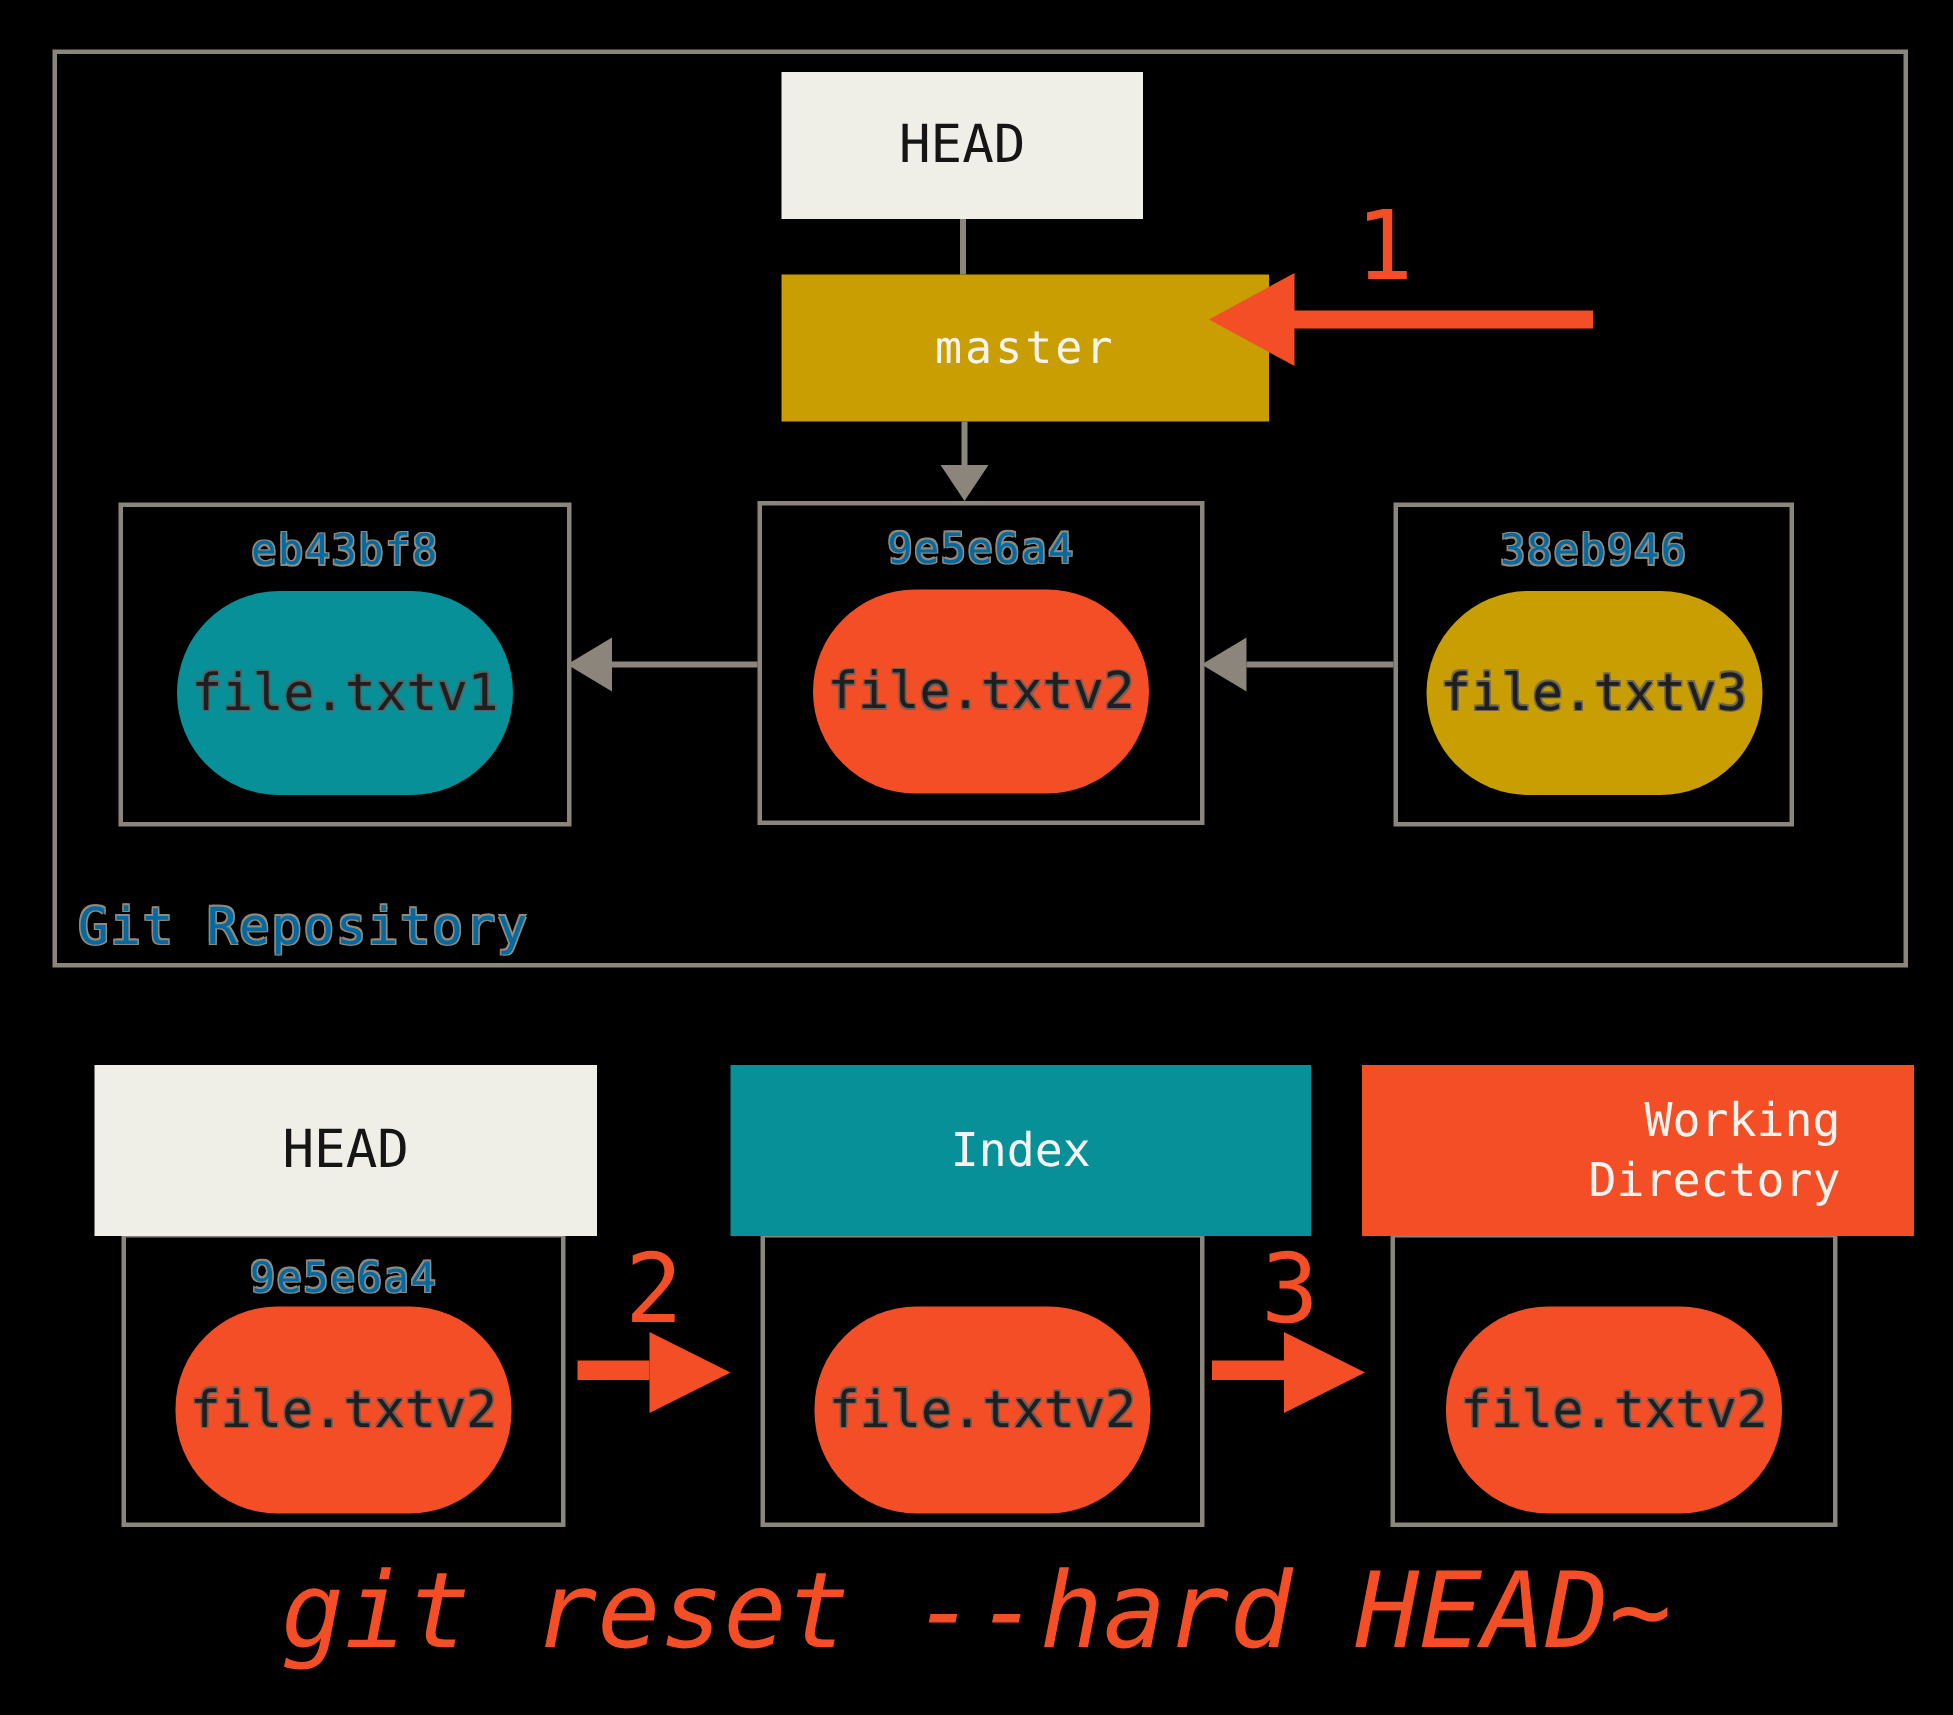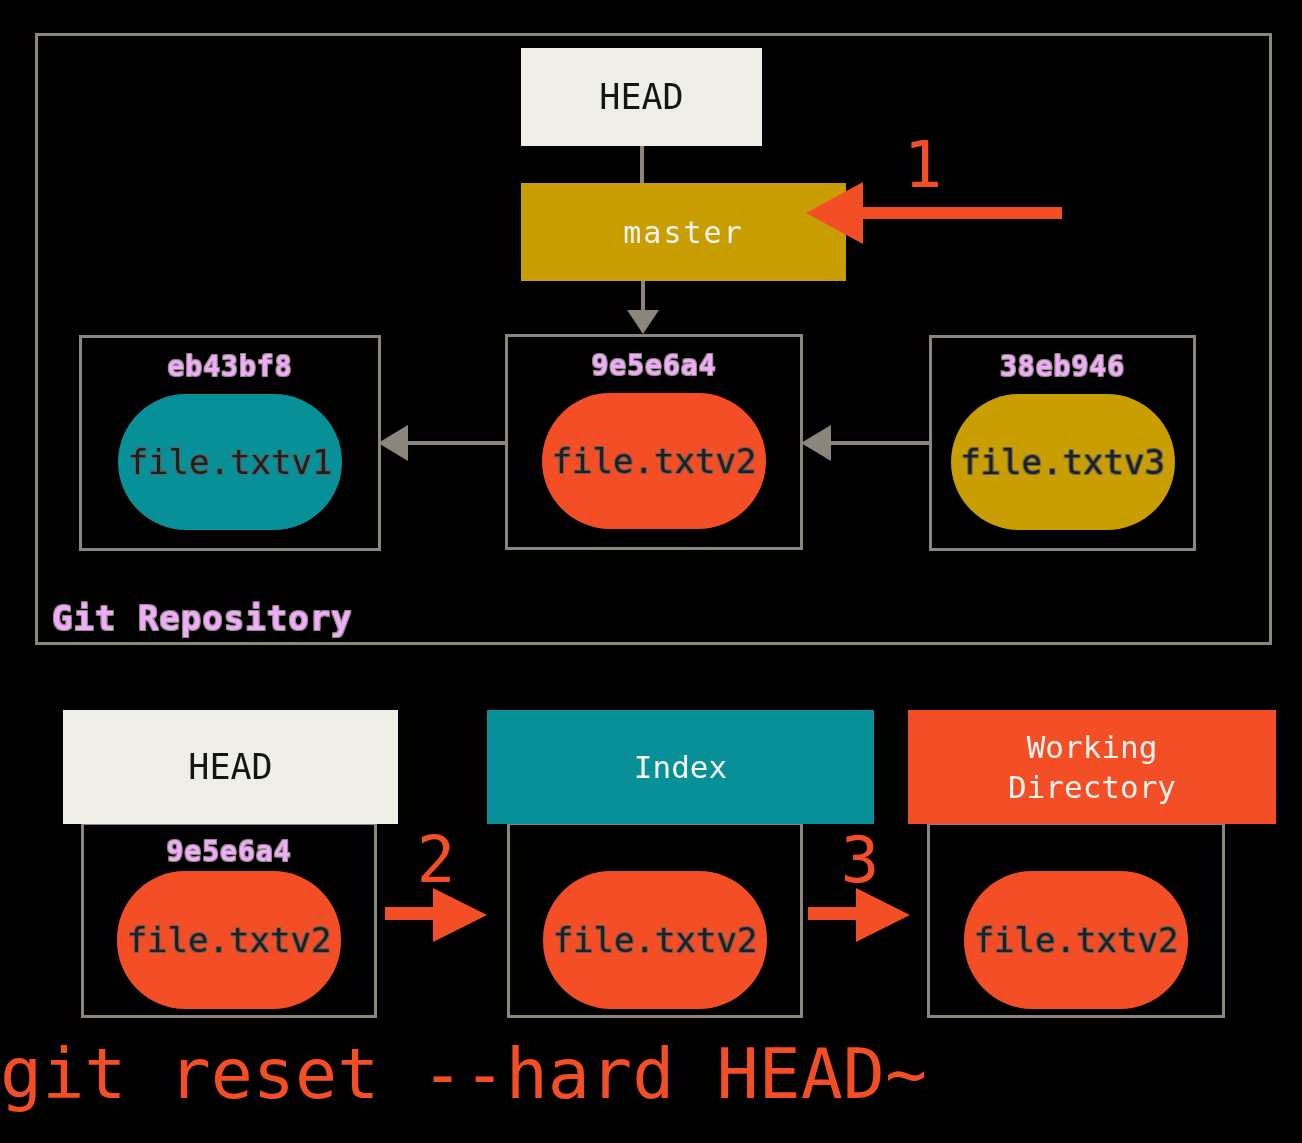--- a/index.html
+++ b/index.html
@@ -2,25 +2,24 @@
 <html><head>
 <meta charset="utf-8">
 <style>
   * { margin:0; padding:0; box-sizing:border-box; }
   html,body { background:#000; }
   .canvas {
     position:relative; width:1302px; height:1143px; background:#000;
     font-family:"DejaVu Sans Mono","Liberation Mono",monospace;
     overflow:hidden;
   }
-  .hdr { position:absolute; display:flex; align-items:center; justify-content:center; text-align:center; }
+  .hdr { position:absolute; display:flex; align-items:center; justify-content:center; text-align:right; }
   .hollow {
-    color:#f0abfc;
+    color:#0369a1;
     text-shadow:-1px -1px 0 #8f897e, 1px -1px 0 #8f897e, -1px 1px 0 #8f897e, 1px 1px 0 #8f897e;
-    font-weight:bold;
   }
   .repo-box { position:absolute; left:35px; top:33px; width:1237px; height:612px; border:3px solid #8B857C; }
   .repo-label { position:absolute; left:14px; bottom:4px; font-size:34px; letter-spacing:1px; }
   .head-top { left:521px; top:48px; width:241px; height:98px; background:#F0EFE7; color:#151515; font-size:35px; }
   .master { left:521px; top:183px; width:325px; height:98px; color:#F4F3EE; font-size:30px; letter-spacing:2px; }
   .vline { position:absolute; background:#8B857C; }
   .commit-box { position:absolute; height:216px; border:3px solid #8B857C; }
   .sha { position:absolute; top:12px; left:0; right:0; text-align:center; font-size:28px; letter-spacing:1px; }
   .oval {
     position:absolute; left:50%; transform:translateX(-50%);
@@ -45,22 +44,22 @@
   .r-head-right { position:absolute; width:0; height:0;
     border-top:27px solid transparent; border-bottom:27px solid transparent; border-left:54px solid #F34E26; }
   .step-num { position:absolute; width:44px; text-align:center; font-size:64px; line-height:64px; color:#F34E26; }
   
   .tree-header { height:114px; font-size:31px; color:#F4F3EE; z-index:2; }
   .tree-header.cream { color:#151515; font-size:35px; }
   .tree-header .wrap2 { max-width:270px; line-height:40px; }
   .tree-body { position:absolute; top:822px; height:196px; border:3px solid #8B857C; }
   .tree-body .oval { top:46px; height:138px; }
   .caption {
-    position:absolute; left:0; right:0; top:1038px; text-align:left;
-    font-size:70px; line-height:72px; color:#F34E26; letter-spacing:0;
+    position:absolute; left:0; right:0; top:1038px; text-align:center;
+    font-size:70px; line-height:72px; color:#F34E26; letter-spacing:0;font-style:italic;
   }
 </style>
 </head>
 <body>
 
 <div class="canvas">
 
   <div class="repo-box">
     <div class="repo-label hollow">Git Repository</div>
   </div>

